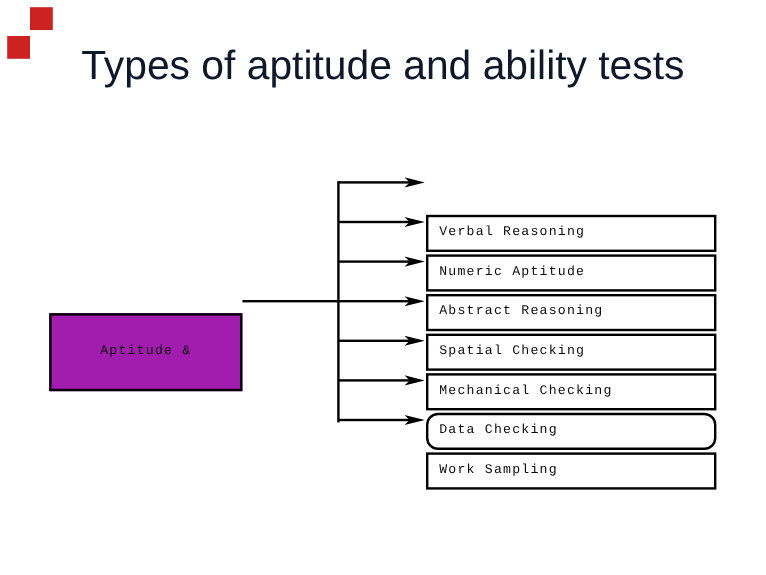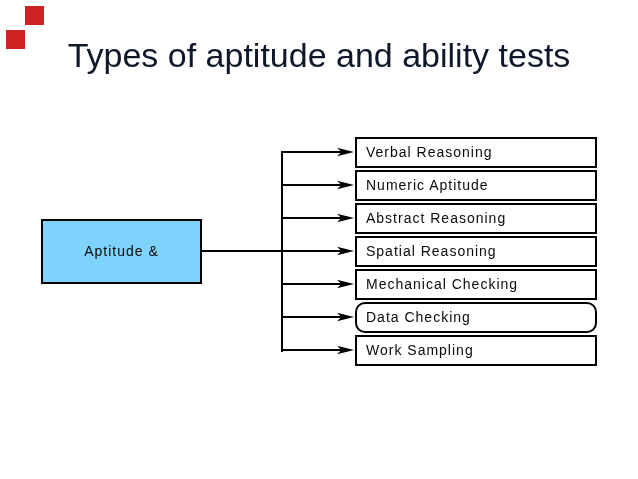--- a/index.html
+++ b/index.html
@@ -25,33 +25,34 @@
     margin: 0;
     text-align: center;
     font-size: 34px;
     font-weight: 400;
     letter-spacing: 0px;
     color: #0f172a;
   }
 
   
   .diagram-text {
-    font-family: Liberation Sans, sans-serif;
-    font-size: 14px;
+    font-family: Liberation Mono, monospace;
+    font-size: 11px;
     letter-spacing: 1px;
     color: #0a0a0a;
+    margin-top: 42px;
   }
 
   
   .root-box {
     position: absolute;
     left: 41px; top: 219px;
     width: 157px; height: 61px;
     border: 2px solid #000000;
-    background: #7dd3fc;
+    background: #a21caf;
     display: flex;
     flex-direction: column;
     justify-content: center;
     align-items: center;
     text-align: center;
     line-height: 21px;
   }
 
   
   .root-connector {
@@ -160,21 +161,21 @@
     <div class="leaf-box l0 diagram-text">
       <span>Verbal Reasoning</span>
     </div>
     <div class="leaf-box l1 diagram-text">
       <span>Numeric Aptitude</span>
     </div>
     <div class="leaf-box l2 diagram-text">
       <span>Abstract Reasoning</span>
     </div>
     <div class="leaf-box l3 diagram-text">
-      <span>Spatial Reasoning</span>
+      <span>Spatial Checking</span>
     </div>
     <div class="leaf-box l4 diagram-text">
       <span>Mechanical Checking</span>
     </div>
     <div class="leaf-box l5 diagram-text">
       <span>Data Checking</span>
     </div>
     <div class="leaf-box l6 diagram-text">
       <span>Work Sampling</span>
     </div>

